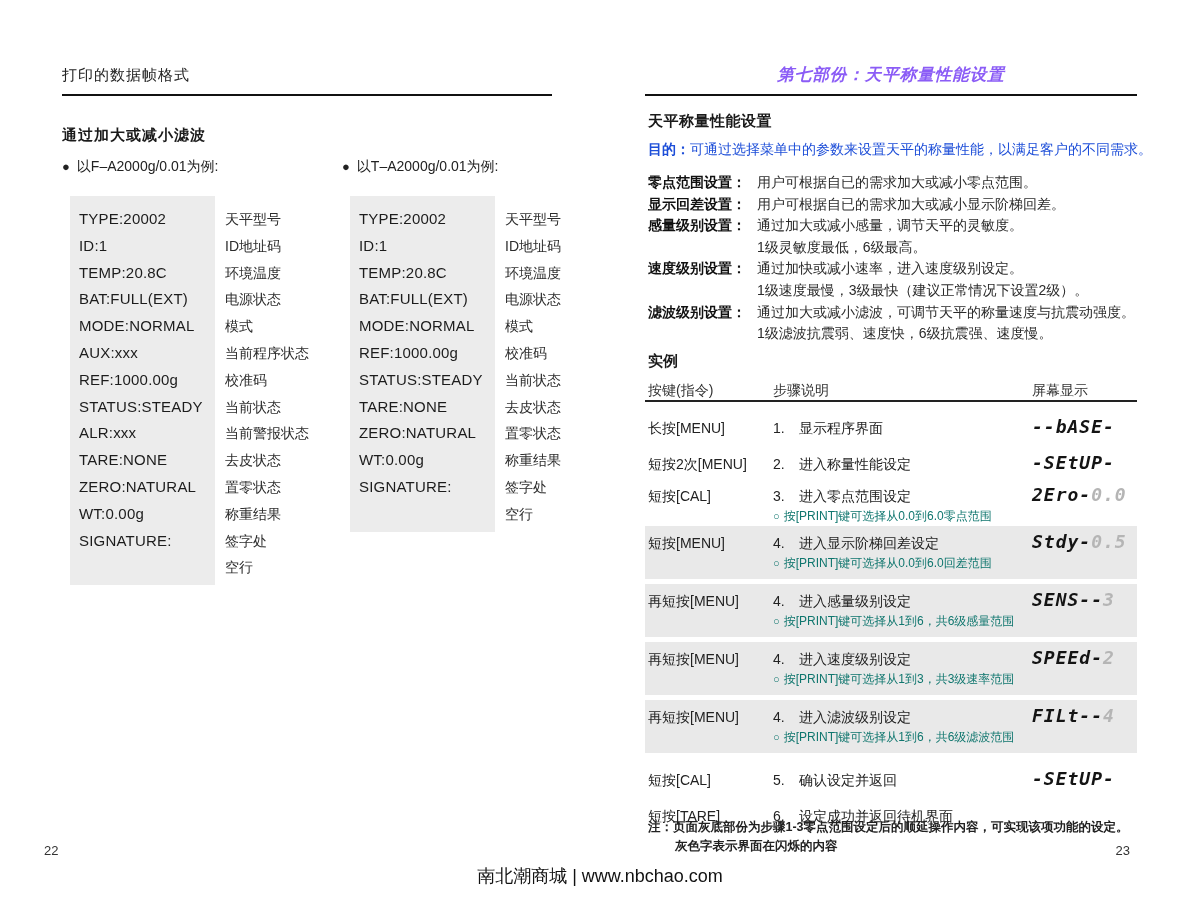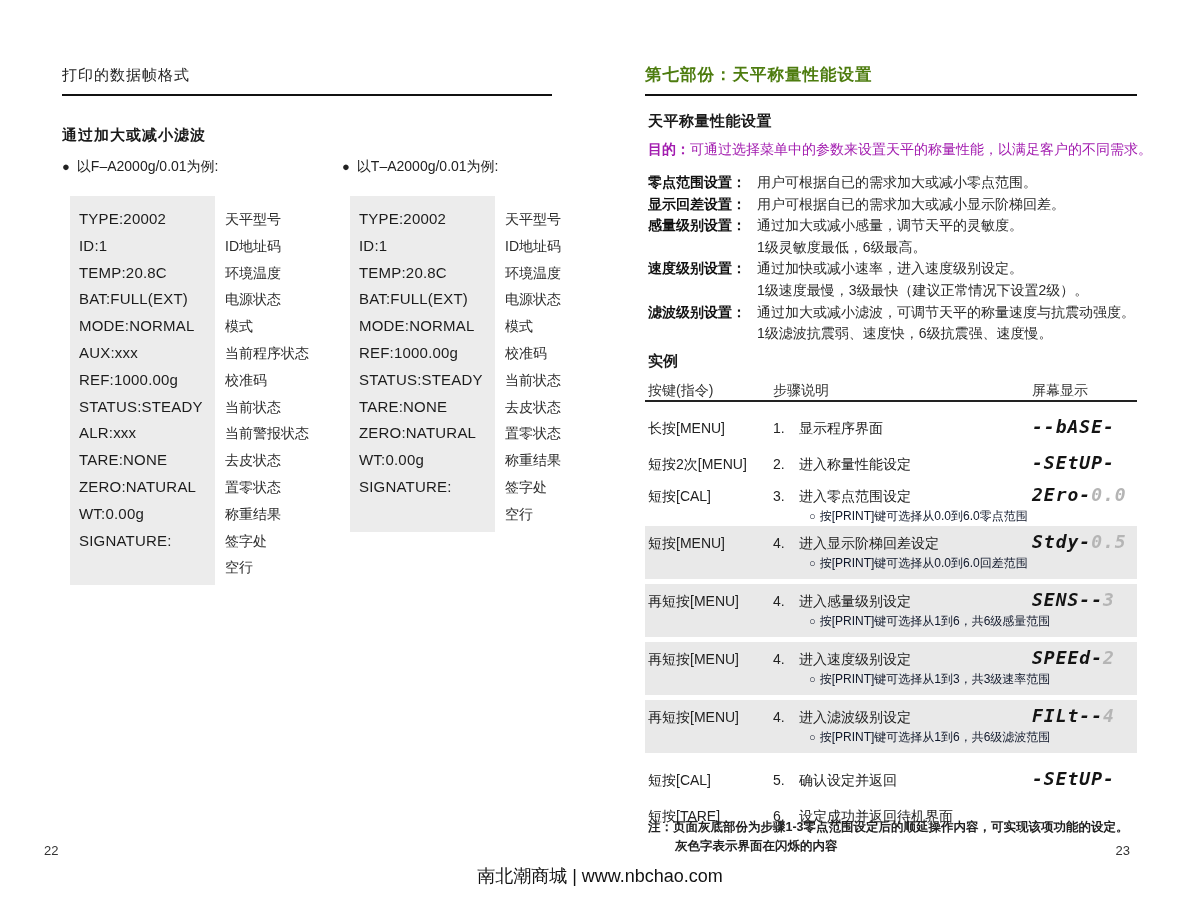--- a/index.html
+++ b/index.html
@@ -17,24 +17,24 @@
   .example.ex1 { left:342px; }
   .bullet-line { font-size:14px; color:#222; height:20px; margin-bottom:18px; white-space:nowrap; }
   .bullet-glyph { font-size:13px; margin-right:7px; }
   .ex-body { display:flex; align-items:flex-start; }
   .code-box { width:145px; background:#ececec; padding:10px 12px 4px 0;margin-left:8px; }
   .code-line { height:26.8px; line-height:26.8px; padding-left:9px; font-size:15px; letter-spacing:0.2px; color:#1c1c1c; white-space:nowrap; }
   .label-col { padding-left:10px; padding-top:10px; }
   .label-line { height:26.8px; line-height:26.8px; font-size:14px; color:#2c2c2c; white-space:nowrap; }
 
   
-  .rp-header { position:absolute; left:645px; top:64px; width:492px; text-align:left; font-size:16.5px; font-weight:bold; letter-spacing:1px; color:#4d7c0f; }
+  .rp-header { position:absolute; left:645px; top:64px; width:492px; text-align:center; font-size:16.5px; font-weight:bold; letter-spacing:1px; color:#8b5cf6;font-style:italic; }
   .rp-rule   { position:absolute; left:645px; top:94px; width:492px; height:2px; background:#111; }
   .rp-title  { position:absolute; left:648px; top:112px; font-size:15px; font-weight:bold; letter-spacing:0.5px; color:#1a1a1a; }
-  .rp-purpose { position:absolute; left:648px; top:141px; font-size:14px; white-space:nowrap; color:#a21caf; }
+  .rp-purpose { position:absolute; left:648px; top:141px; font-size:14px; white-space:nowrap; color:#1d4ed8; }
   .rp-purpose .plabel { font-weight:bold; }
 
   .settings { position:absolute; left:648px; top:172px; }
   .set-line { line-height:21.6px; font-size:14px; white-space:nowrap; color:#2a2a2a; }
   .set-label { display:inline-block; width:109px; font-weight:bold; color:#111; }
 
   .rp-example-title { position:absolute; left:648px; top:352px; font-size:15px; font-weight:bold; color:#1a1a1a; }
 
   .ex-table { position:absolute; left:645px; top:378px; width:492px; }
   .t-head { display:flex; height:22px; padding-left:3px; font-size:14px; color:#333;align-items:flex-end; }
@@ -43,21 +43,21 @@
   .th-disp { flex:1; }
   .t-rule { height:2px; background:#222; margin-bottom:4px; }
 
   .t-row { display:flex; align-items:flex-start; padding:12px 3px 4px 3px; }
   .t-row.has-note { padding-top:8px; padding-bottom:2px; }
   .t-row.gray { background:#e9e9e9; margin-bottom:5px; padding-top:7px; padding-bottom:8px; }
   .t-key { width:125px; font-size:14px; line-height:20px; color:#222; white-space:nowrap; }
   .t-mid { width:259px; }
   .t-step { font-size:14px; line-height:20px; color:#222; white-space:nowrap; }
   .t-num { display:inline-block; width:26px; }
-  .t-note { margin-top:3px; font-size:12px; line-height:15px; color:#0f172a; white-space:nowrap;margin-left:36px; }
+  .t-note { margin-top:3px; font-size:12px; line-height:15px; color:#0f766e; white-space:nowrap; }
   .note-circle { font-size:11px; margin-right:4px; }
   .t-disp { flex:1; margin-top:-2px; white-space:nowrap; }
   .seg { font-family:"DejaVu Sans Mono", monospace; font-weight:bold; font-style:italic; font-size:18px; letter-spacing:1px; color:#141414; }
   .seg.flash { color:#b5b5b5; }
 
   .rp-footnote1 { position:absolute; left:648px; top:819px; font-size:12.5px; font-weight:bold; color:#222; white-space:nowrap; }
   .rp-footnote2 { position:absolute; left:675px; top:838px; font-size:12.5px; font-weight:bold; color:#222; white-space:nowrap; }
 
   .page-num { position:absolute; font-size:13px; color:#333; }
   .page-num.left { left:44px; top:843px; }

